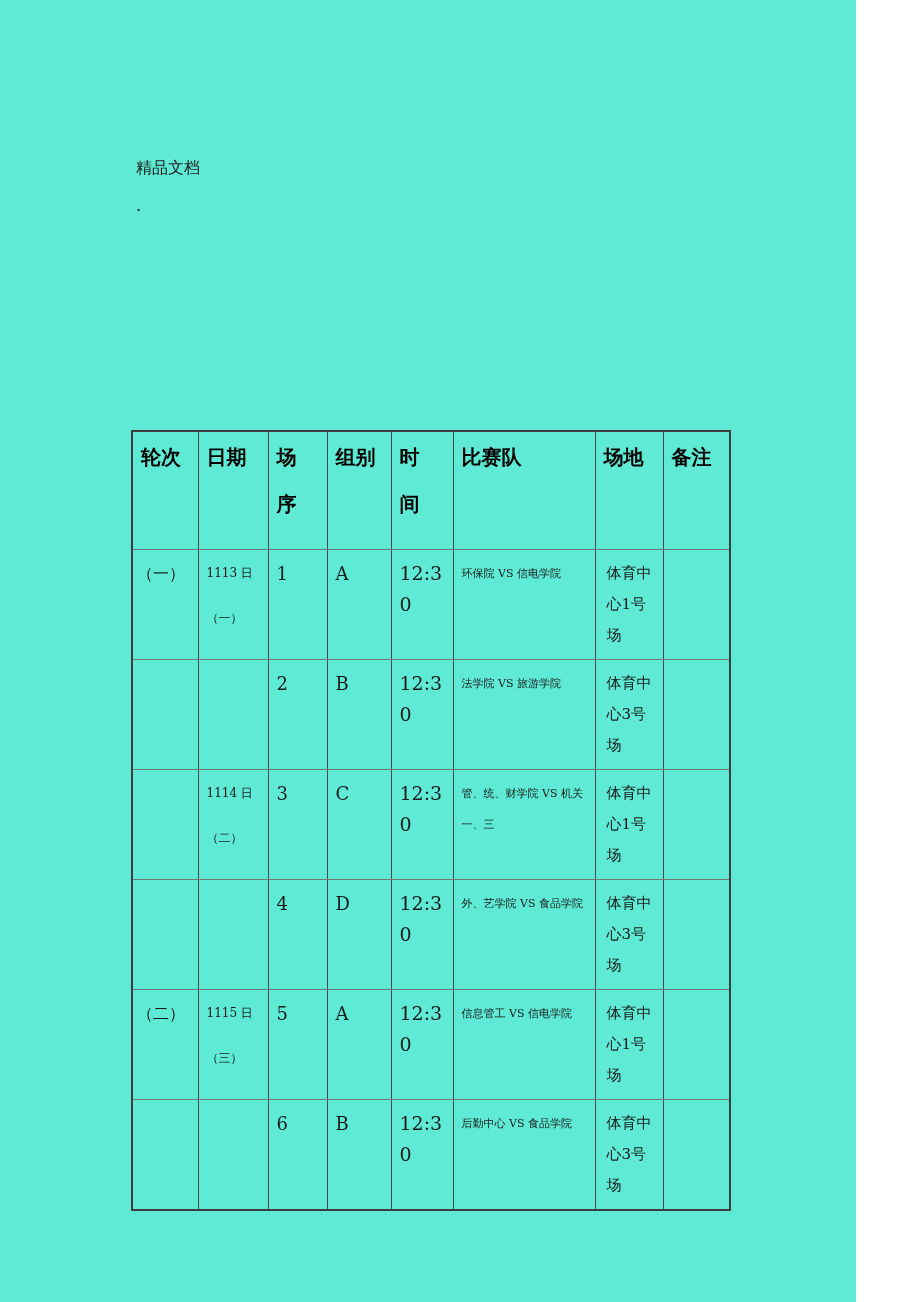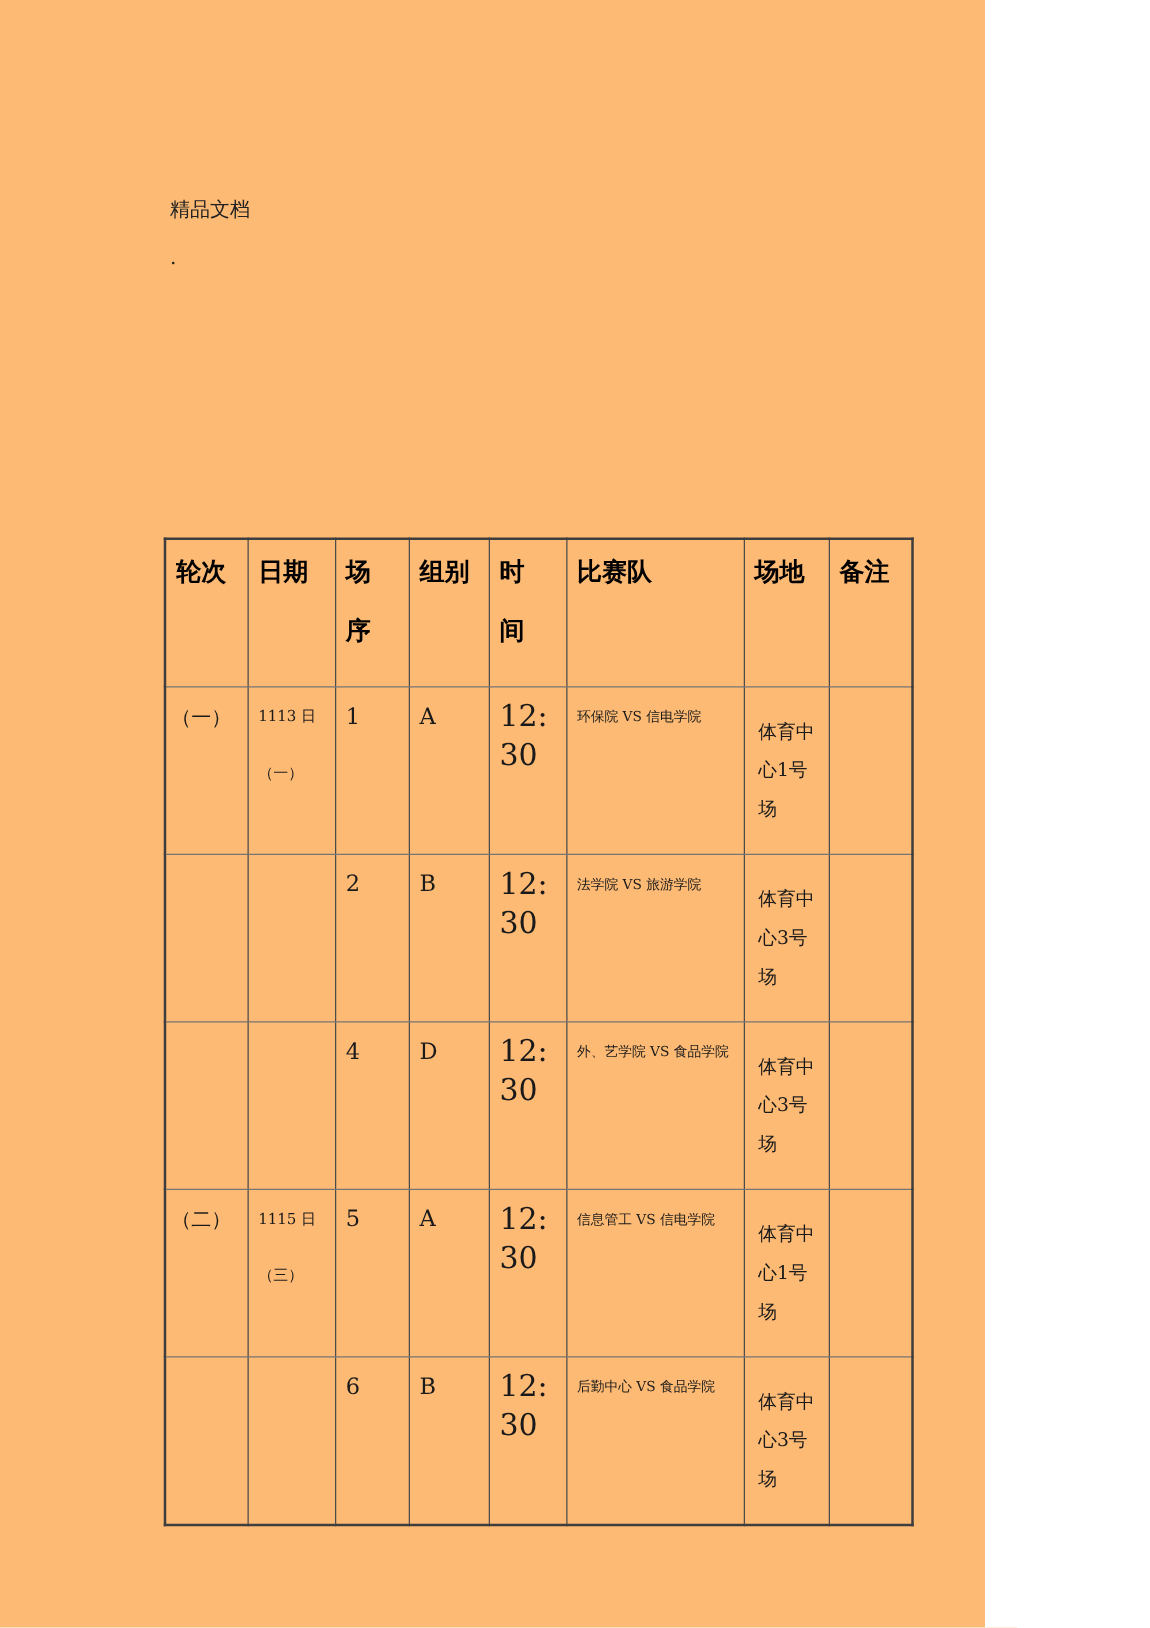--- a/index.html
+++ b/index.html
@@ -1,21 +1,21 @@
 <!DOCTYPE html>
 <html><head>
 <meta charset="utf-8">
 <style>
   * { margin: 0; padding: 0; box-sizing: border-box; }
   html, body { background: #ffffff; }
   .page {
     position: relative;
-    width: 788px;
+    width: 856px;
     height: 1302px;
-    background: #fdba74;
+    background: #5eead4;
     font-family: "DejaVu Serif", "Liberation Serif", serif;
     color: #1a1a1a;
     overflow: hidden;
   }
   .watermark {
     position: absolute;
     left: 136px;
     top: 158px;
     font-size: 16px;
     font-family: "DejaVu Sans", "Liberation Sans", sans-serif;
@@ -70,23 +70,23 @@
   table.schedule td {
     line-height: 31px;
     padding: 8px 8px;
   }
   .c-round { font-size: 16px; padding-left: 4px !important; }
   .c-date  { font-size: 12px; }
   .c-date .d1 { display: block; margin-bottom: 14px; }
   .c-date .d2 { display: block; }
   .c-no    { font-size: 18px; }
   .c-group { font-size: 18px; }
-  .c-time  { font-size: 24px; word-break: break-all; margin-left: 33px; }
+  .c-time  { font-size: 19px; word-break: break-all; margin-left: 33px; }
   .c-teams { font-size: 11px; }
-  .c-venue { font-size: 15px; padding: 20px 11px !important; }
+  .c-venue { font-size: 15px; padding: 8px 11px !important; }
   .c-note  { font-size: 14px; }
 </style>
 </head>
 <body>
 
 <div class="page">
 
   <div class="watermark">精品文档</div>
   <div class="para-dot">.</div>
 
@@ -138,20 +138,33 @@
         <td class="c-no">2</td>
         <td class="c-group">B</td>
         <td class="c-time">12:30</td>
         <td class="c-teams">法学院 VS 旅游学院</td>
         <td class="c-venue">体育中心3号场</td>
         <td class="c-note"></td>
       </tr>
       <tr class="r">
         <td class="c-round"></td>
         <td class="c-date">
+            <span class="d1">1114 日</span>
+            <span class="d2">（二）</span>
+          </td>
+        <td class="c-no">3</td>
+        <td class="c-group">C</td>
+        <td class="c-time">12:30</td>
+        <td class="c-teams">管、统、财学院 VS 机关一、三</td>
+        <td class="c-venue">体育中心1号场</td>
+        <td class="c-note"></td>
+      </tr>
+      <tr class="r">
+        <td class="c-round"></td>
+        <td class="c-date">
             <span class="d1"></span>
             <span class="d2"></span>
           </td>
         <td class="c-no">4</td>
         <td class="c-group">D</td>
         <td class="c-time">12:30</td>
         <td class="c-teams">外、艺学院 VS 食品学院</td>
         <td class="c-venue">体育中心3号场</td>
         <td class="c-note"></td>
       </tr>

